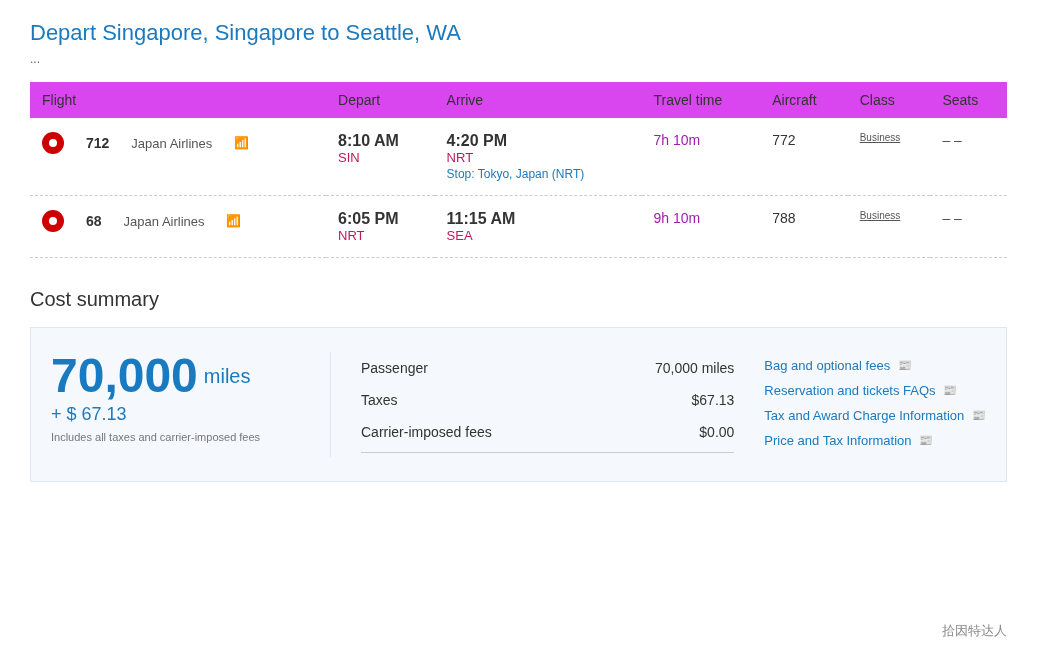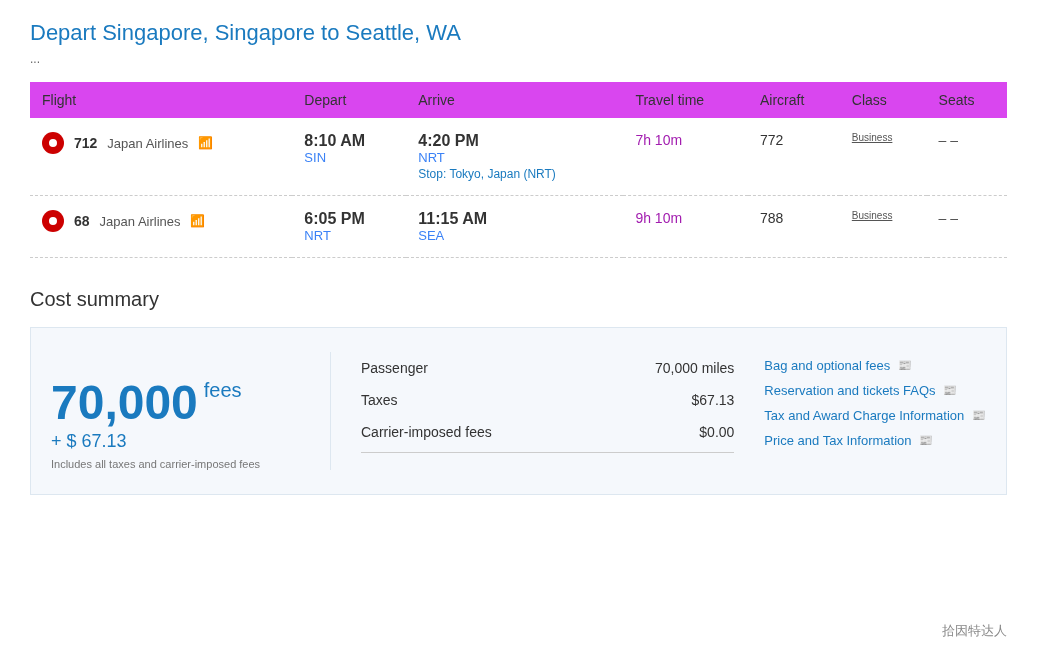--- a/index.html
+++ b/index.html
@@ -39,21 +39,21 @@
     .flight-table tbody tr {
       border-bottom: 1px dashed #ccc;
     }
     .flight-table tbody td {
       padding: 14px 12px;
       vertical-align: top;
     }
     .flight-cell {
       display: flex;
       align-items: center;
-      gap: 10px;
+      gap: 22px;
     }
     .jal-icon {
       width: 22px;
       height: 22px;
       border-radius: 50%;
       background: #c00;
       display: flex;
       align-items: center;
       justify-content: center;
       flex-shrink: 0;
@@ -77,21 +77,21 @@
       color: #1a7abf;
       font-size: 12px;
     }
     .depart-time {
       font-size: 16px;
       font-weight: bold;
       color: #333;
     }
     .airport-code {
       font-size: 13px;
-      color: #3b82f6;
+      color: #be185d;
     }
     .stop-info {
       color: #1a7abf;
       font-size: 12px;
       margin-top: 2px;
     }
     .travel-time {
       font-size: 14px;
       color: #a21caf;
     }
@@ -217,22 +217,21 @@
     }
     .watermark {
       position: fixed;
       bottom: 28px;
       right: 30px;
       color: #888;
       font-size: 13px;
     }
     .miles-row {
       display: flex;
-      align-items: flex-start;
-      margin-top: 27px;
+      align-items: center;
     }
   </style>
 </head>
 <body>
 
 <h1 class="page-title">Depart Singapore, Singapore to Seattle, WA</h1>
 <p class="subtitle">...</p>
 
 <table class="flight-table">
   <thead>
@@ -300,21 +299,21 @@
     </tbody>
 </table>
 
 <div class="cost-section">
   <h2 class="cost-title">Cost summary</h2>
   <div class="cost-container">
 
     <div class="cost-left">
       <div class="miles-row">
         <span class="miles-amount">70,000</span>
-        <span class="miles-label">fees</span>
+        <span class="miles-label">miles</span>
       </div>
       <div class="plus-dollars">+ $ 67.13</div>
       <div class="includes-text">Includes all taxes and carrier-imposed fees</div>
     </div>
 
     <div class="cost-middle">
       <div id="cost-rows-container">
           <div class="cost-row">
     <span class="cost-row-label">Passenger</span>
     <span class="cost-row-value">70,000 miles</span>

